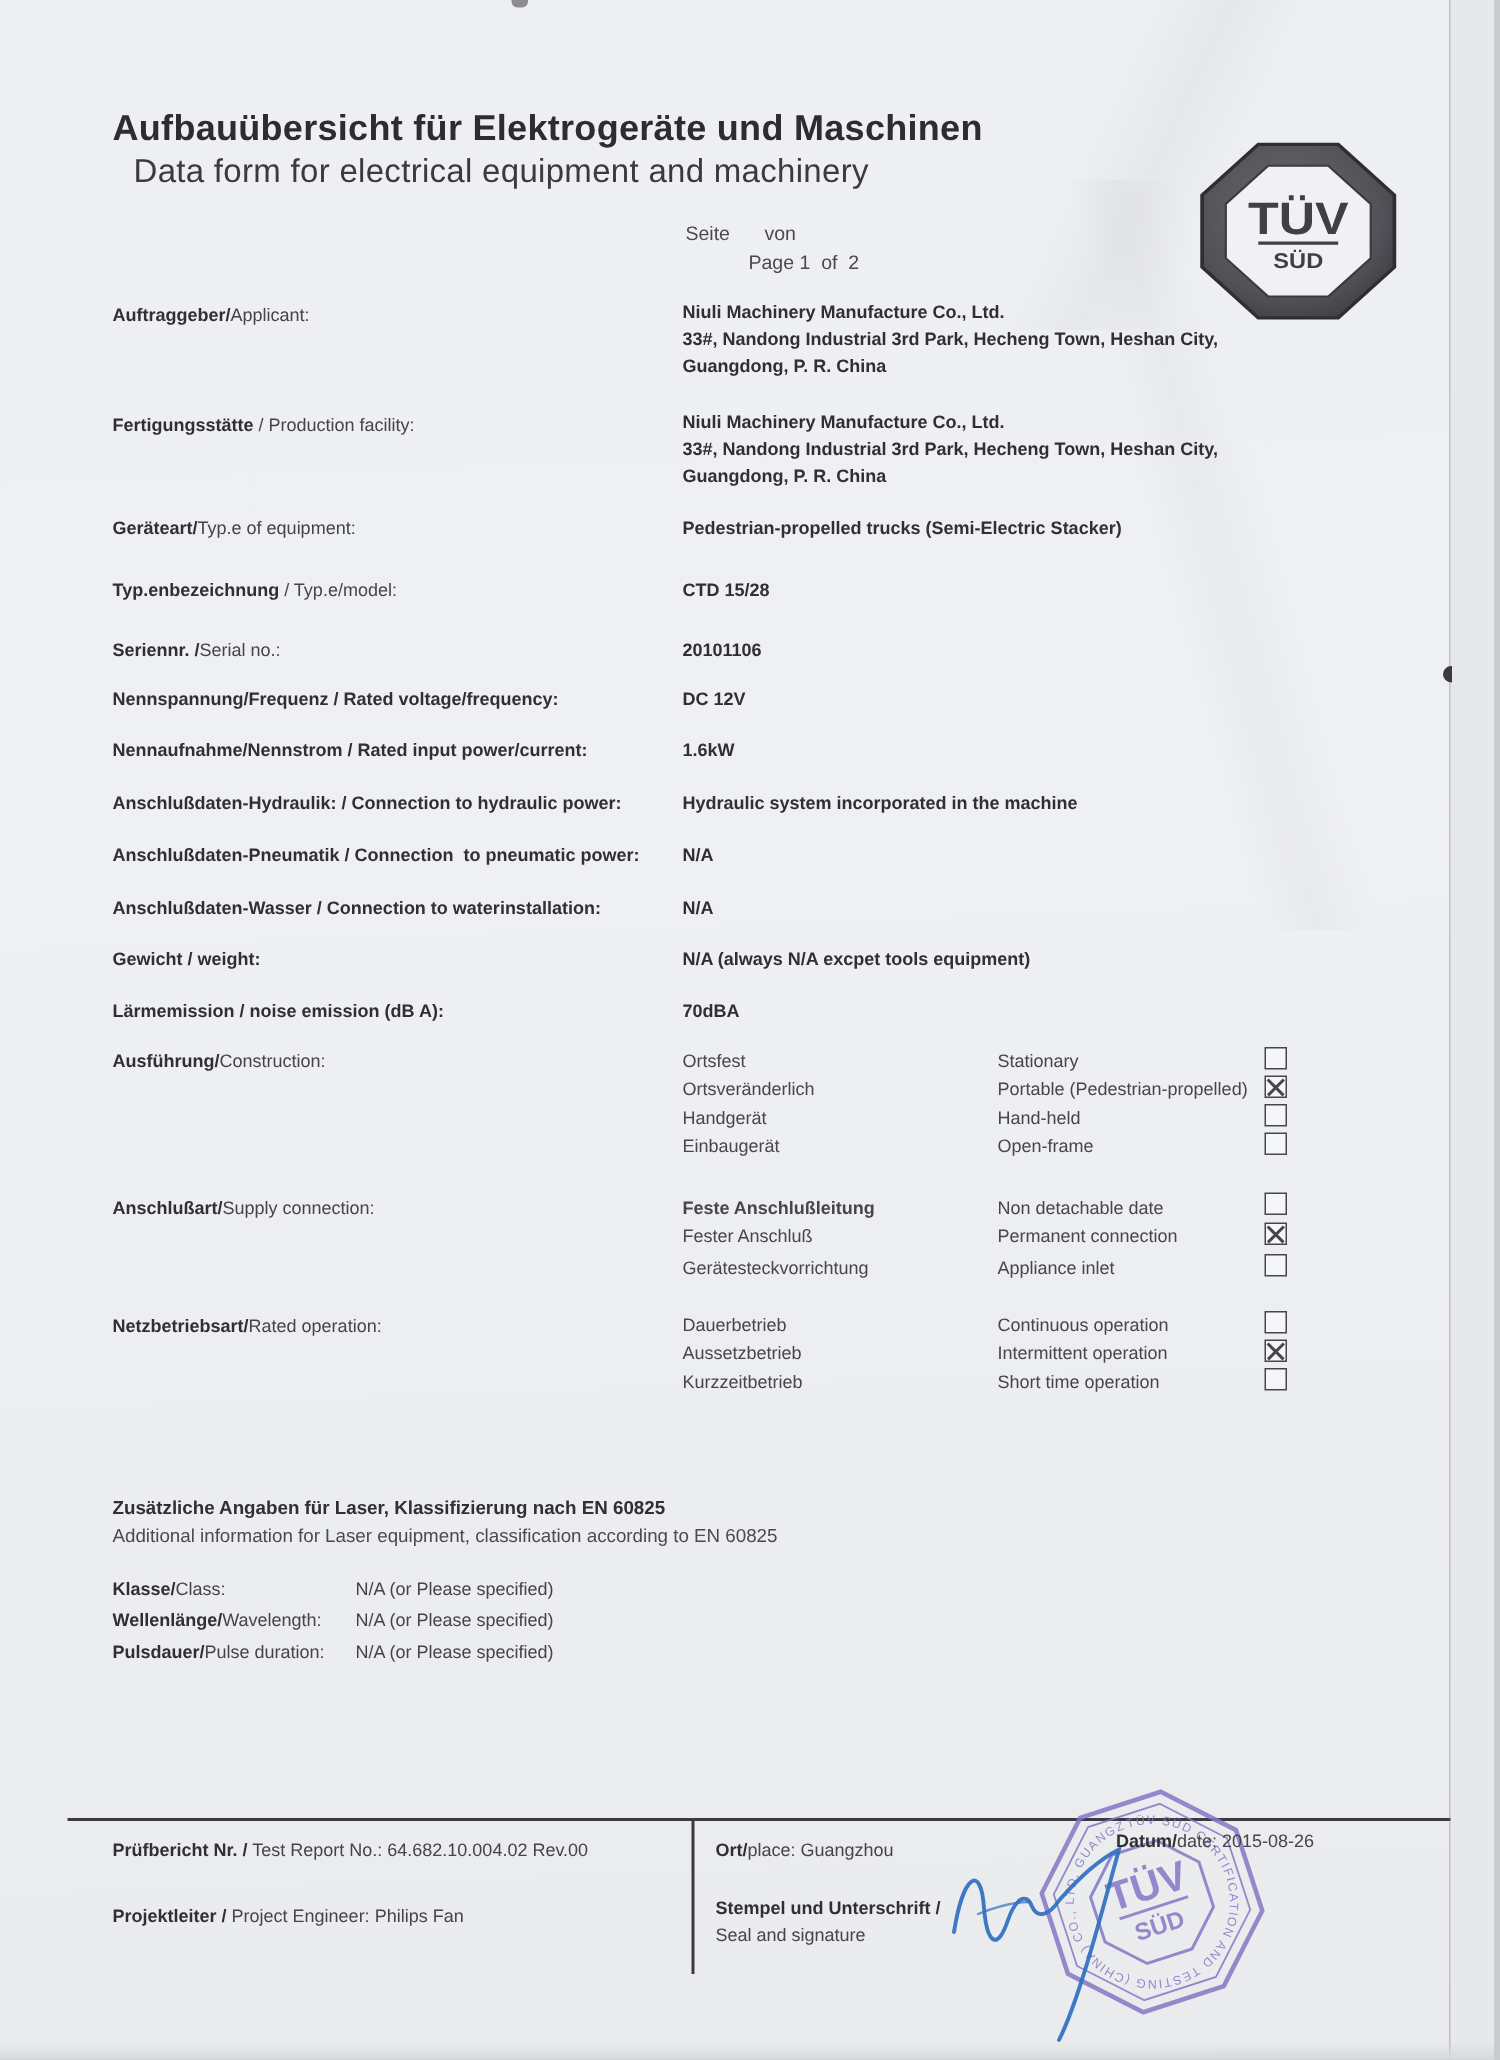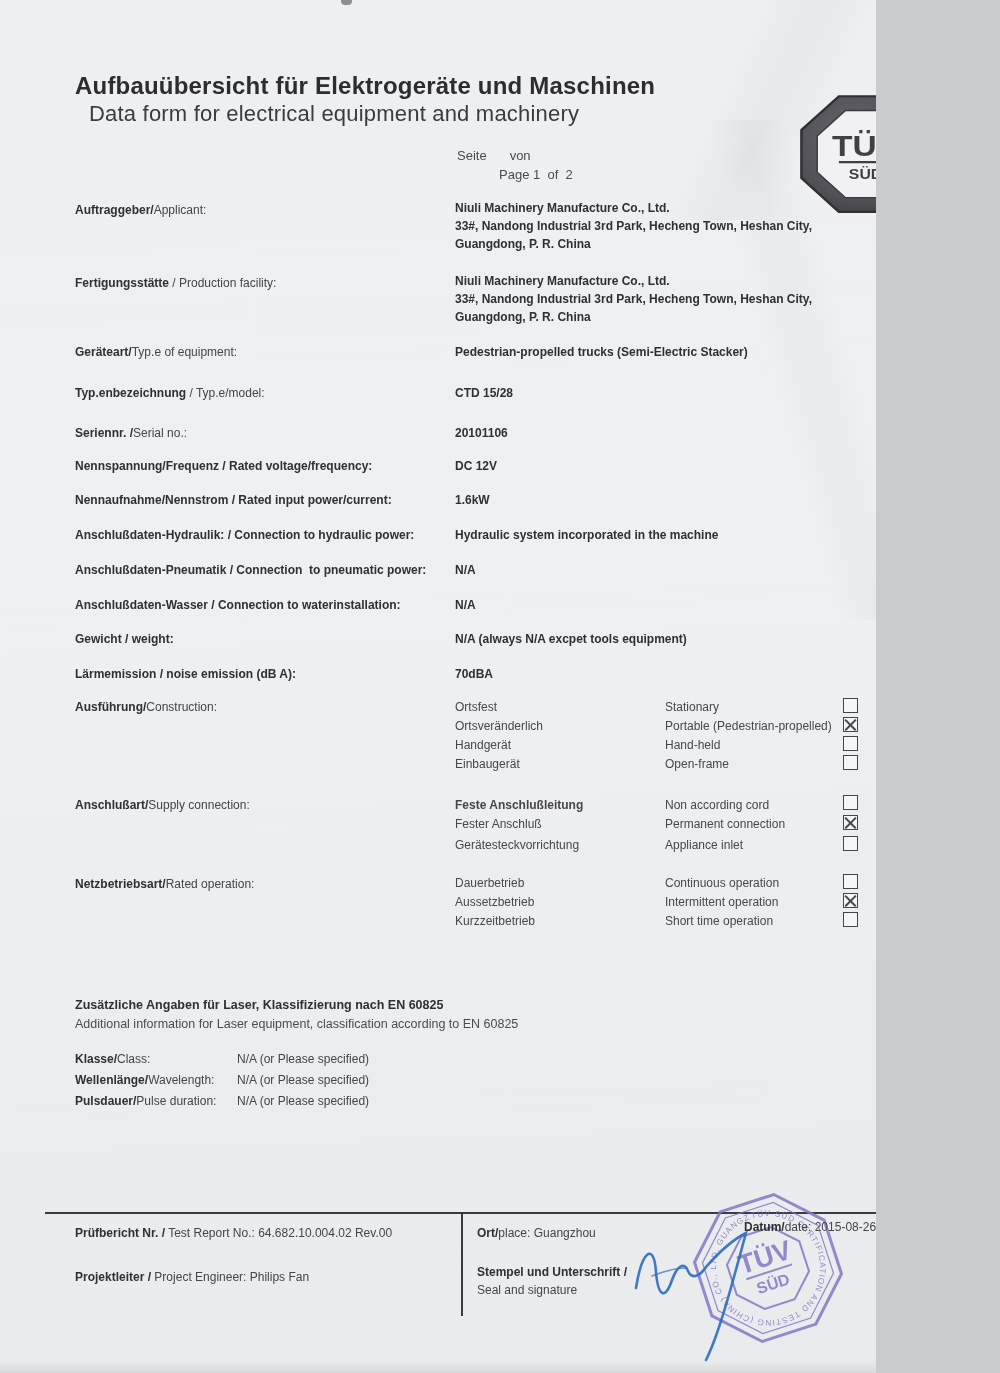--- a/index.html
+++ b/index.html
@@ -2,21 +2,21 @@
 <html><head>
 <meta charset="utf-8">
 <style>
   html,body{margin:0;padding:0;}
   body{
     width:1000px;height:1373px;
     font-family:"Liberation Sans", sans-serif;
     background:#c9cbcd;
   }
   .paper{
-    position:relative;width:876px;height:1373px;overflow:hidden;
+    position:relative;width:996px;height:1373px;overflow:hidden;
     background:linear-gradient(178deg,#edeff1 0%,#eef0f2 40%,#ecedef 75%,#e9ebed 100%);
     color:#3c3c41;
   }
   
   .crease1{position:absolute;left:540px;top:0;width:460px;height:220px;
     background:linear-gradient(115deg,transparent 40%,rgba(90,90,95,.05) 50%,transparent 60%);}
   .crease2{position:absolute;left:600px;top:120px;width:400px;height:500px;
     background:linear-gradient(75deg,transparent 45%,rgba(90,90,95,.04) 52%,transparent 60%);}
   .paper-edge{position:absolute;left:966px;top:0;width:1px;height:1373px;background:rgba(110,110,118,.35);}
   .outside-strip{position:absolute;left:967px;top:0;width:33px;height:1373px;background:#e7e8ea;}
@@ -142,21 +142,21 @@
   <div class="cb checked" style="top:717px;"></div>
   <div class="cb-de" style="top:738px;">Handgerät</div>
   <div class="cb-en" style="top:738px;">Hand-held</div>
   <div class="cb" style="top:736px;"></div>
   <div class="cb-de" style="top:757px;">Einbaugerät</div>
   <div class="cb-en" style="top:757px;">Open-frame</div>
   <div class="cb" style="top:755px;"></div>
 
   <div class="abs f-label" style="top:798px;"><b>Anschlußart/</b><span>Supply connection:</span></div>
   <div class="cb-de" style="top:798px;font-weight:bold;">Feste Anschlußleitung</div>
-  <div class="cb-en" style="top:798px;">Non according cord</div>
+  <div class="cb-en" style="top:798px;">Non detachable date</div>
   <div class="cb" style="top:795px;"></div>
   <div class="cb-de" style="top:817px;">Fester Anschluß</div>
   <div class="cb-en" style="top:817px;">Permanent connection</div>
   <div class="cb checked" style="top:815px;"></div>
   <div class="cb-de" style="top:838px;">Gerätesteckvorrichtung</div>
   <div class="cb-en" style="top:838px;">Appliance inlet</div>
   <div class="cb" style="top:836px;"></div>
 
   <div class="abs f-label" style="top:877px;"><b>Netzbetriebsart/</b><span>Rated operation:</span></div>
   <div class="cb-de" style="top:876px;">Dauerbetrieb</div>

